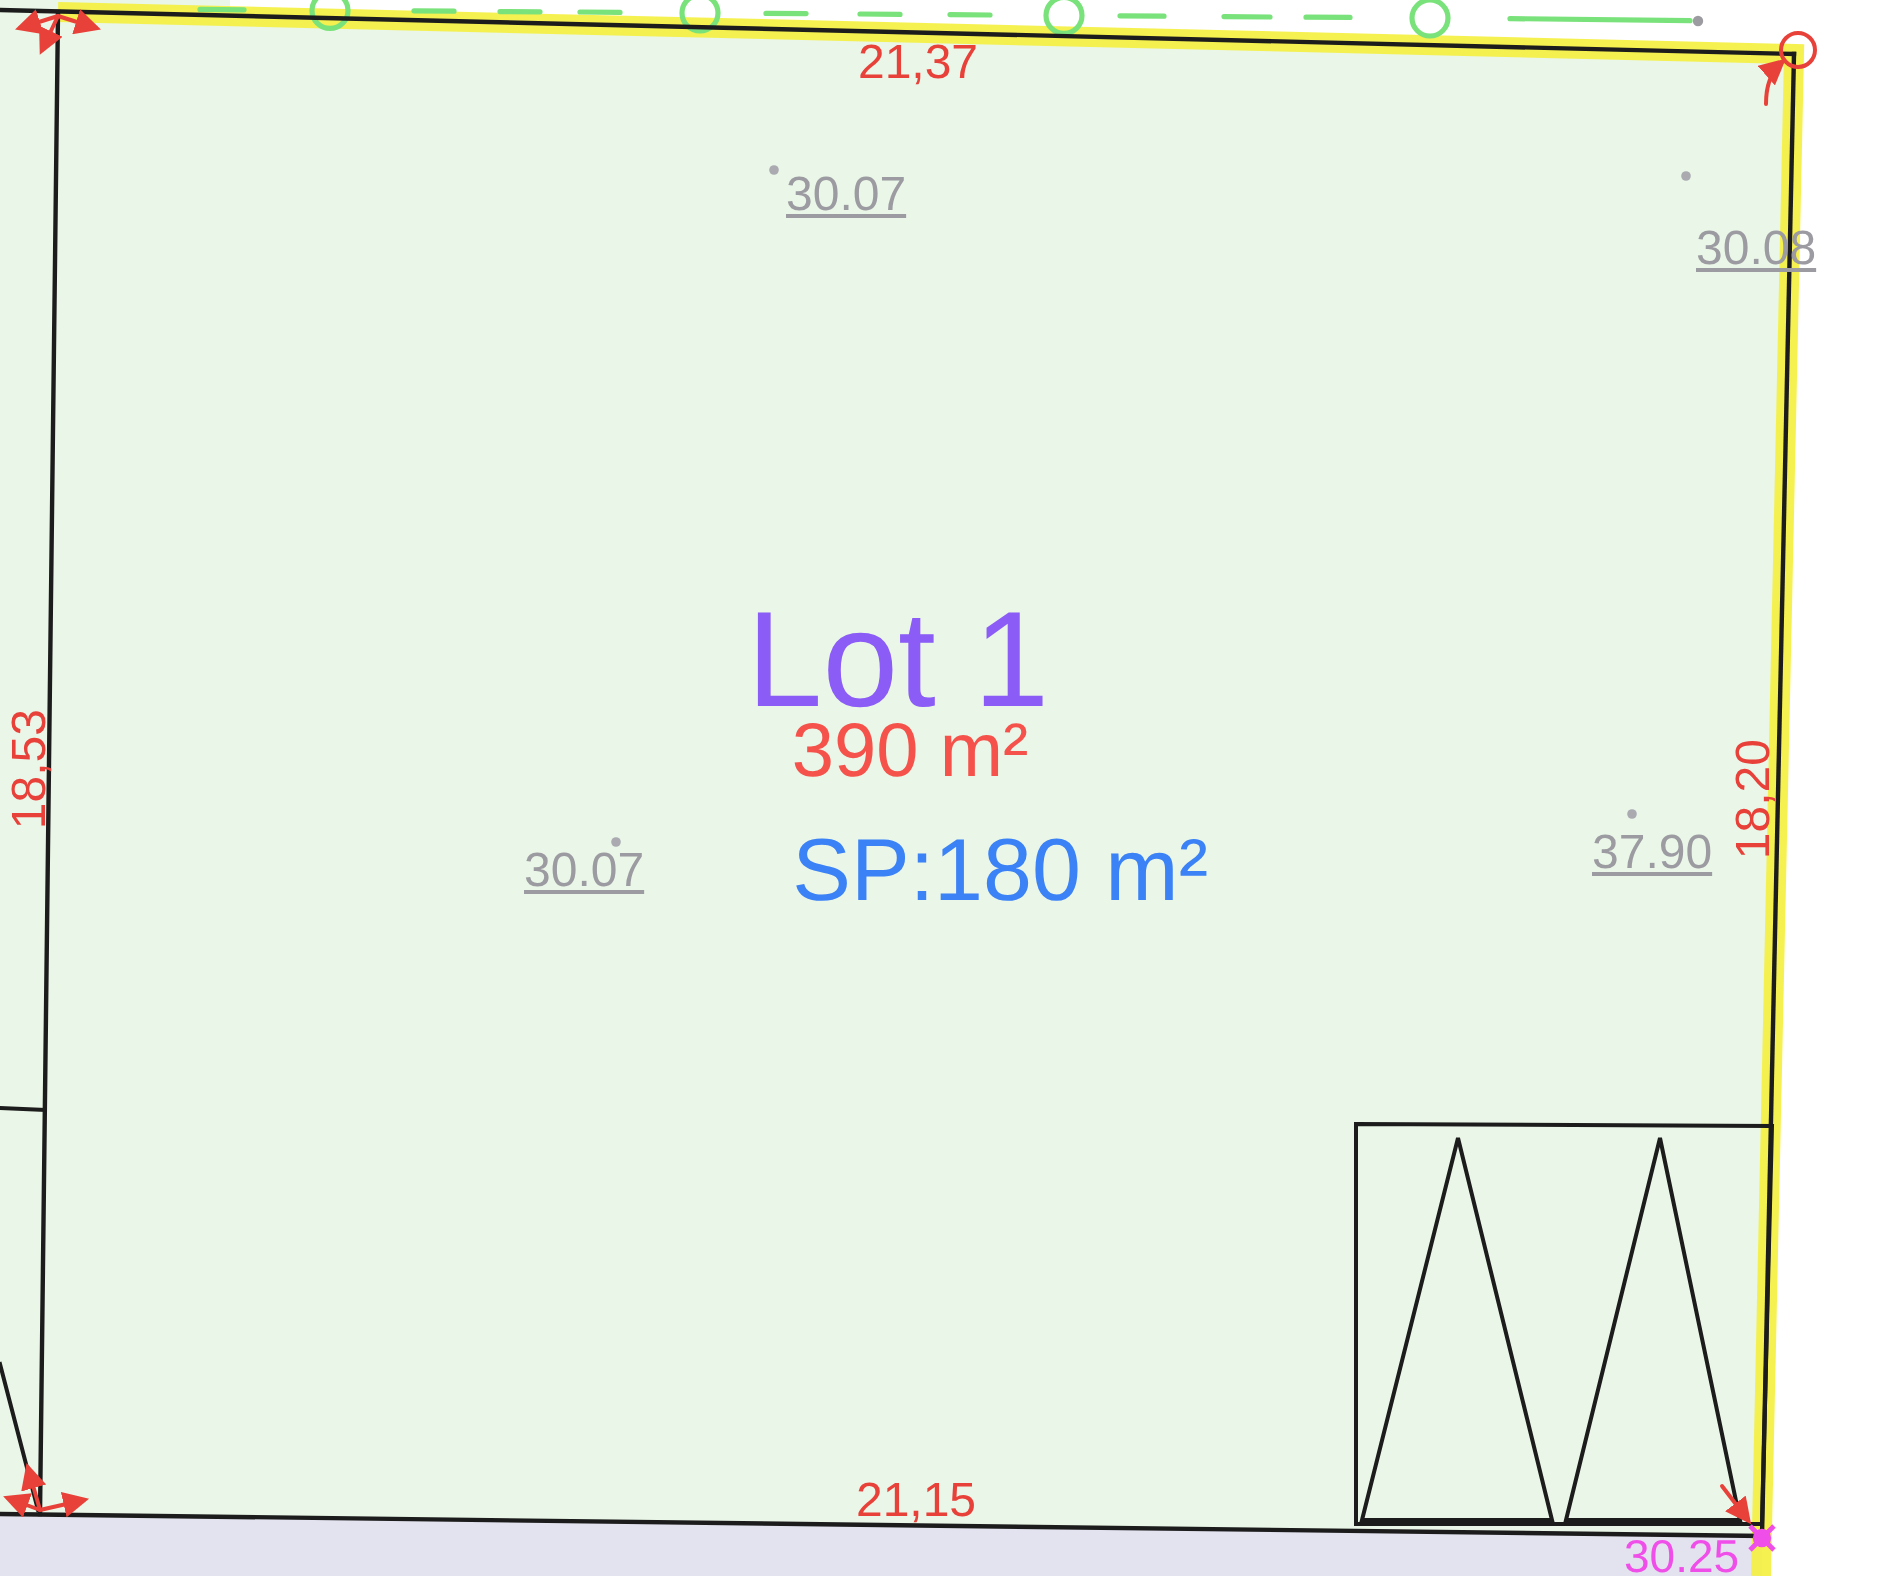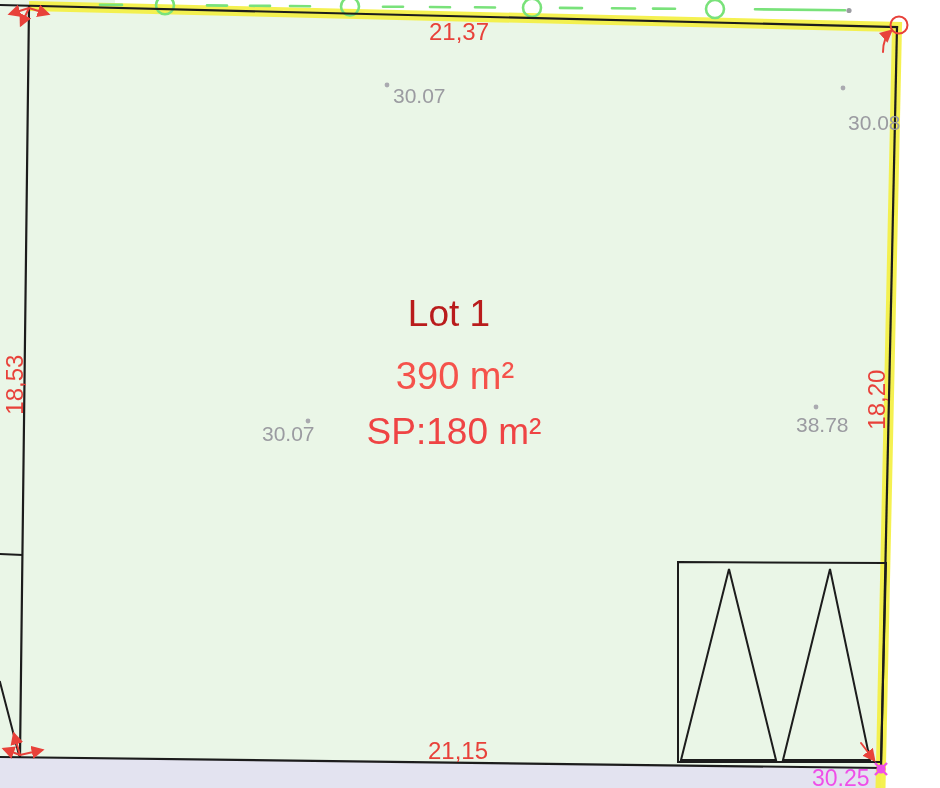--- a/index.html
+++ b/index.html
@@ -11,26 +11,26 @@
   }
   #stage {
     position: relative;
     width: 940px; height: 788px;
     background: #ffffff;
     padding-left: 36px;
   }
   #linework { position: absolute; left: 0; top: 0; }
   .lbl { position: absolute; white-space: nowrap; line-height: 1.05; }
   .dim   { color: #e8413a; font-size: 24px; }
-  .elev  { color: #9b9ba1; font-size: 21px; }
+  .elev  { color: #9b9ba1; font-size: 24px; text-decoration: underline; }
   .vert  { transform: rotate(-90deg); transform-origin: center center; }
   .center{ text-align: center; }
-  #lot-name   { color: #b91c1c; font-size: 37px; }
+  #lot-name   { color: #8b5cf6; font-size: 68px; }
   #lot-area   { color: #f5524b; font-size: 38px; }
-  #lot-surface{ color: #ef4444; font-size: 37px; }
+  #lot-surface{ color: #3b82f6; font-size: 44px; text-align: right; }
   #elev-br    { color: #ef4fe8; font-size: 23px; }
 </style>
 </head>
 <body>
 
 <div id="stage">
 
   <svg id="linework" width="940" height="788" viewBox="0 0 940 788">
     <defs>
       <marker id="ra" viewBox="0 0 10 10" refX="8" refY="5" markerWidth="6.5" markerHeight="6.5" orient="auto-start-reverse">
@@ -117,16 +117,16 @@
   <div class="lbl dim center vert" style="left:-26px; top:372px; width:82px;">18,53</div>
   <div class="lbl dim center vert" style="left:836px; top:387px; width:82px;">18,20</div>
 
   <div id="lot-name" class="lbl center" style="left:299px; top:295px; width:300px;">Lot 1</div>
   <div id="lot-area" class="lbl center" style="left:305px; top:357px; width:300px;">390 m²</div>
   <div id="lot-surface" class="lbl center" style="left:304px; top:413px; width:300px;">SP:180 m²</div>
 
   <div class="lbl elev" style="left:393px; top:85px;">30.07</div>
   <div class="lbl elev" style="left:848px; top:92px;margin-top:20px;">30.08</div>
   <div class="lbl elev" style="left:262px; top:423px;">30.07</div>
-  <div class="lbl elev" style="left:796px; top:414px;">38.78</div>
+  <div class="lbl elev" style="left:796px; top:414px;">37.90</div>
   <div id="elev-br" class="lbl" style="left:812px; top:766px;">30.25</div>
 
 </div>
 
 </body></html>

